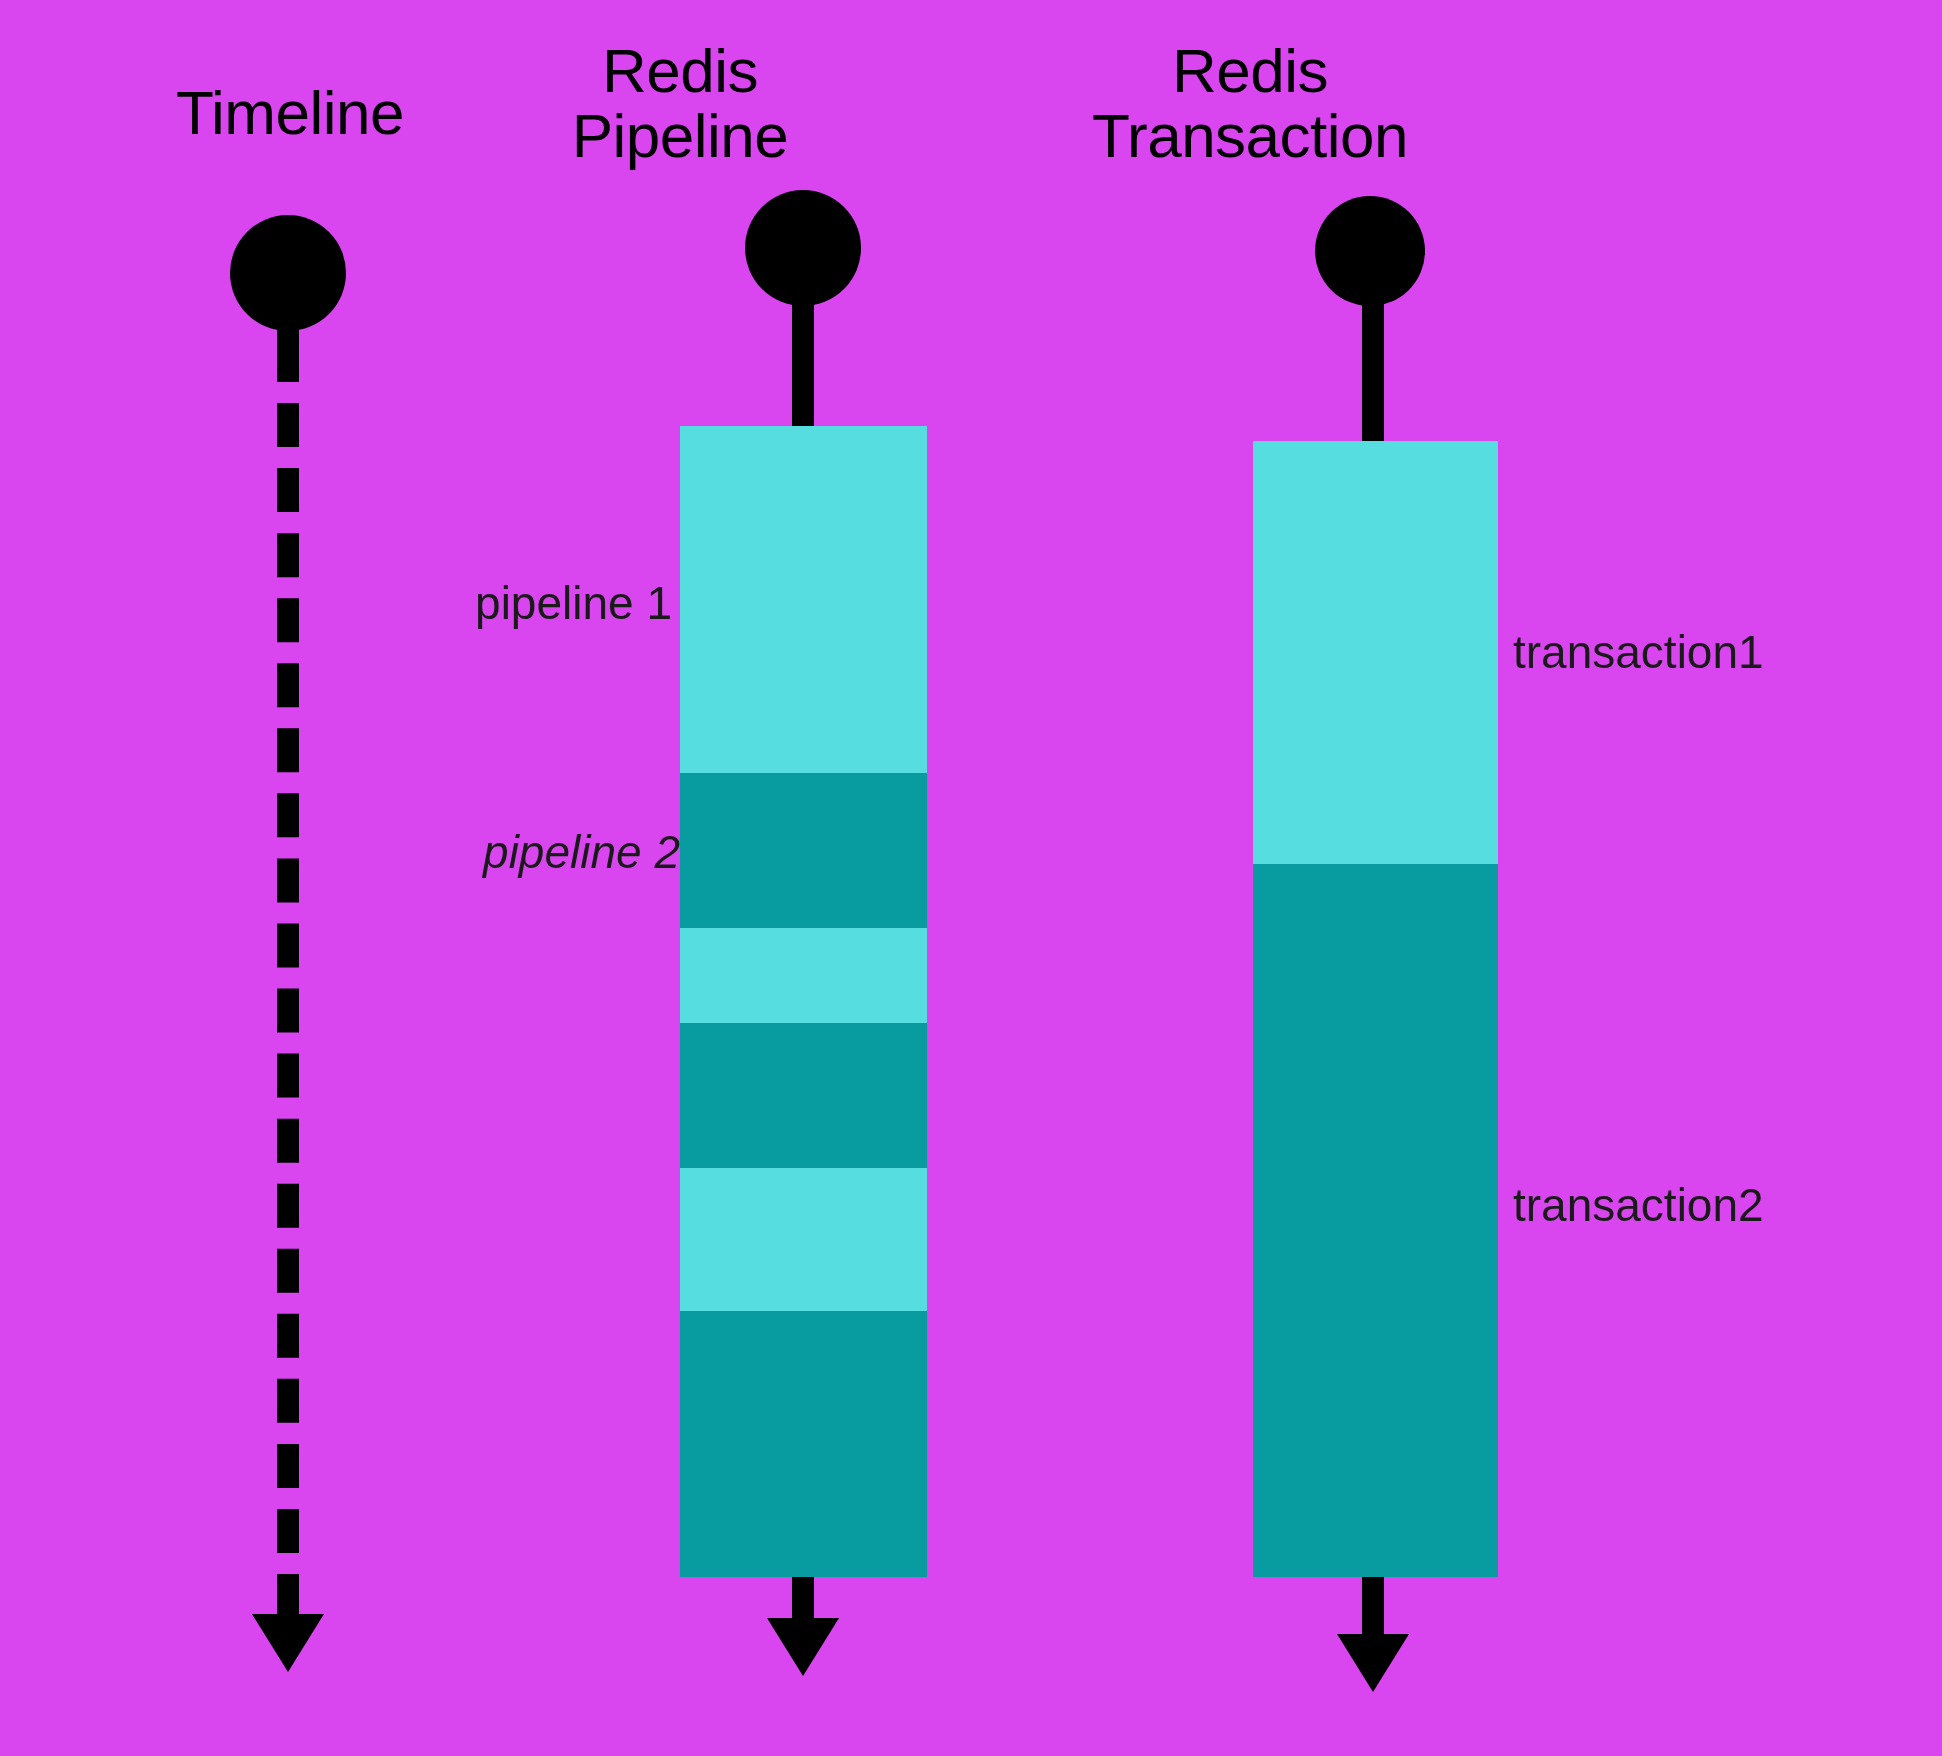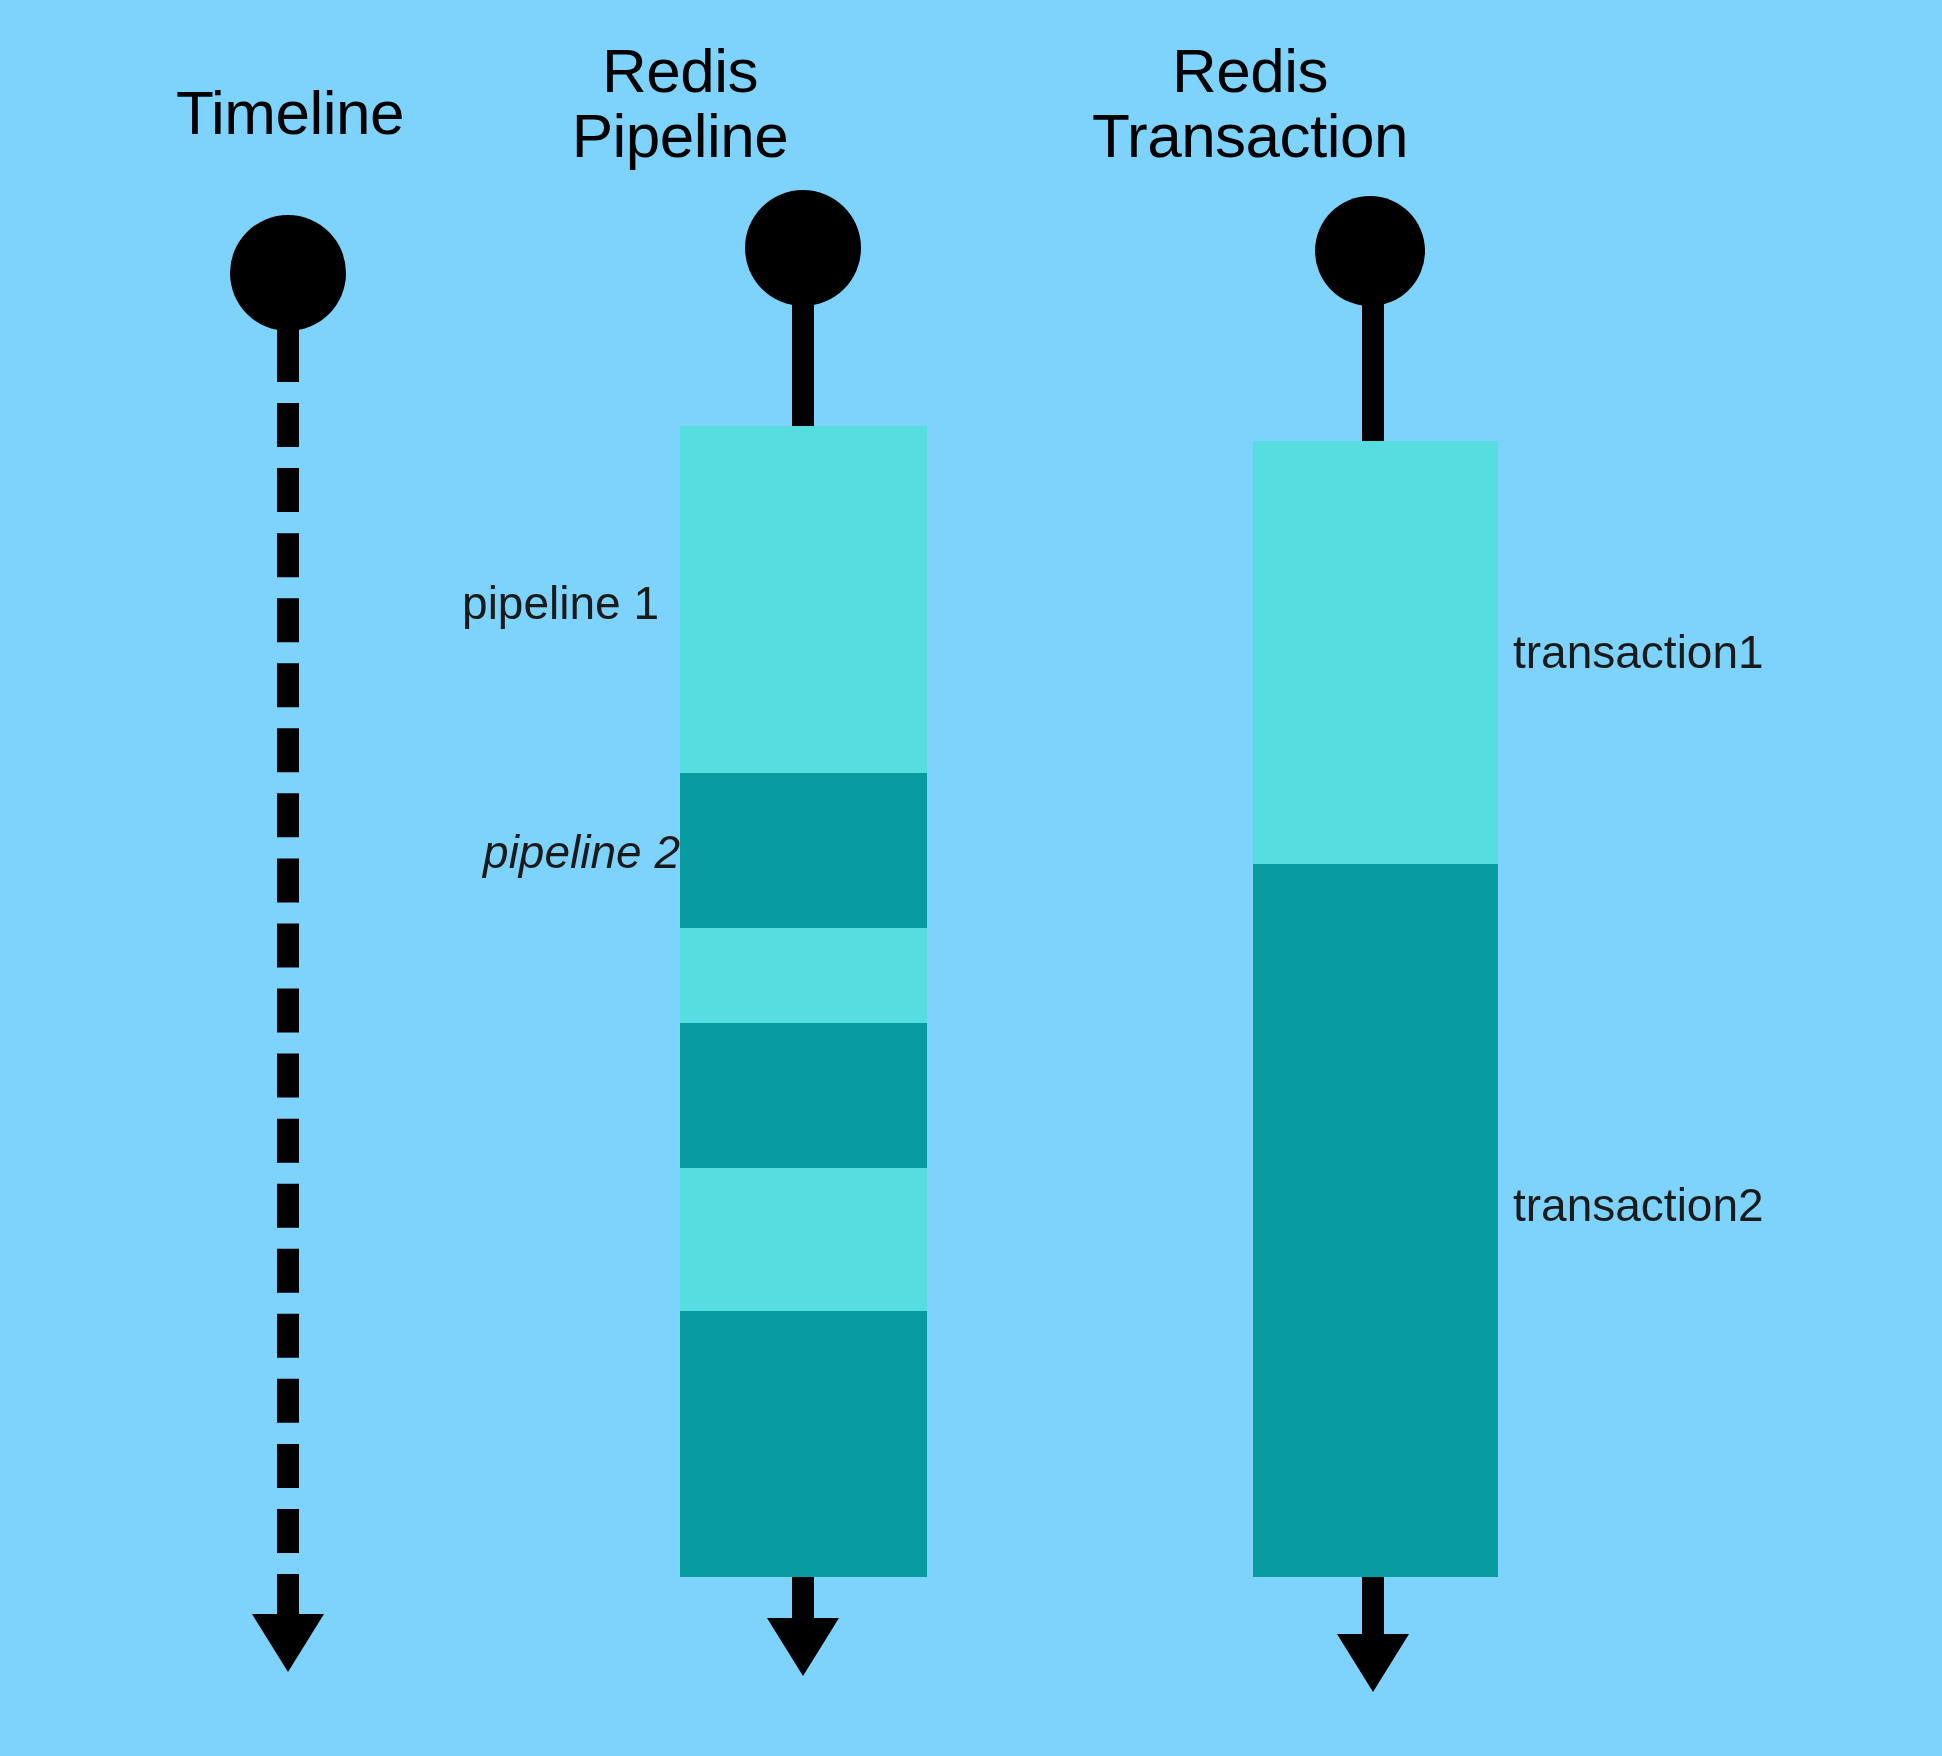--- a/index.html
+++ b/index.html
@@ -5,21 +5,21 @@
 <style>
   html, body {
     margin: 0;
     padding: 0;
     background: #ffffff;
   }
   #stage {
     position: relative;
     width: 1942px;
     height: 1756px;
-    background: #7dd3fc;
+    background: #d946ef;
     overflow: hidden;
     font-family: "Liberation Sans", sans-serif;
     -webkit-font-smoothing: antialiased;
   }
 
   
   .col-title {
     position: absolute;
     text-align: center;
     color: #000000;
@@ -115,21 +115,21 @@
       <div class="seg" style="top:347px; height:155px; background:#089ca0;"></div>
       <div class="seg" style="top:502px; height:95px;  background:#55dde0;"></div>
       <div class="seg" style="top:597px; height:145px; background:#089ca0;"></div>
       <div class="seg" style="top:742px; height:143px; background:#55dde0;"></div>
       <div class="seg" style="top:885px; height:266px; background:#089ca0;"></div>
     </div>
 
     <div class="stem" style="left:792px; top:1577px; width:22px; height:46px;"></div>
     <div class="arrow-head" style="left:767px; top:1618px;"></div>
 
-    <div class="seg-label right-aligned" style="left:339px; top:580px; width:320px;">pipeline 1</div>
+    <div class="seg-label right-aligned" style="left:352px; top:580px; width:320px;">pipeline 1</div>
 
     <div class="seg-label right-aligned" style="left:360px; top:829px; width:320px;font-style:italic;">pipeline 2</div>
   </div>
 
   <div>
 
     <div class="node-dot" style="left:1315px; top:196px; width:110px; height:110px;"></div>
     <div class="stem" style="left:1362px; top:282px; width:22px; height:162px;"></div>
 
     <div class="bar" style="left:1253px; top:441px; width:245px; height:1136px;">

